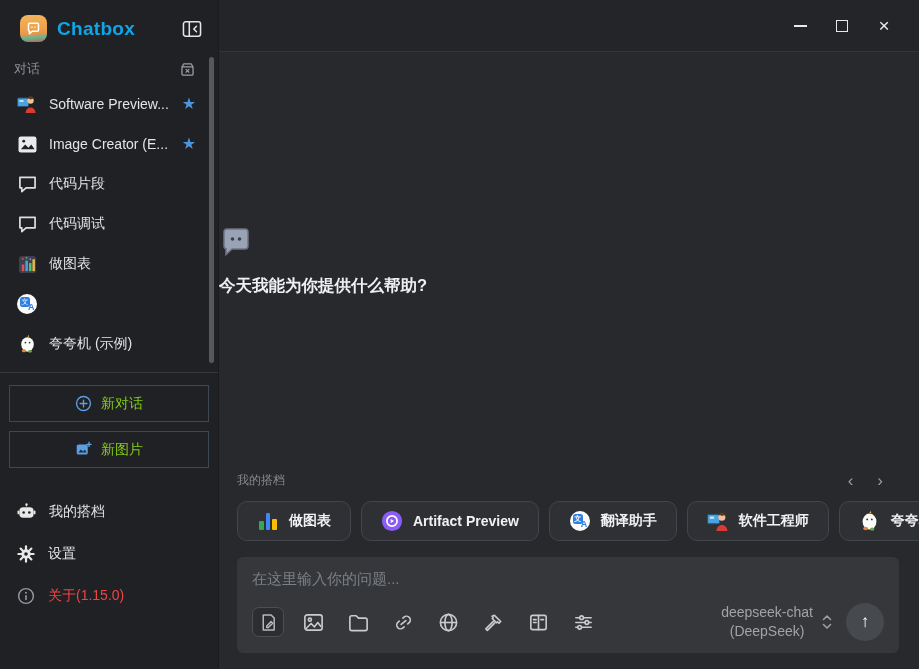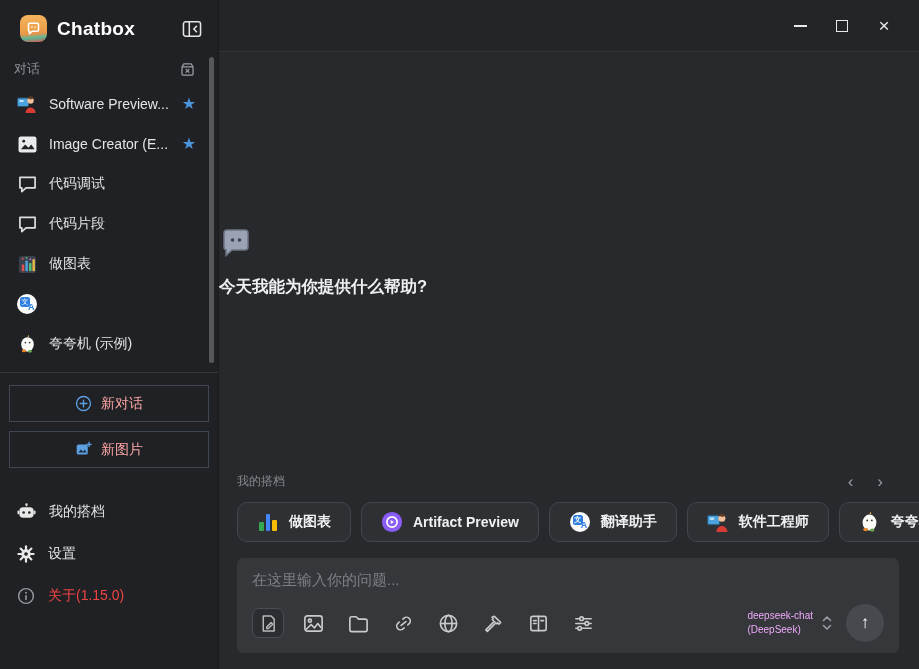--- a/index.html
+++ b/index.html
@@ -7,32 +7,32 @@
   body { font-family: "Liberation Sans", "DejaVu Sans", sans-serif; background:#28292d; }
   .app { display:flex; width:919px; height:669px; }
 
   
   .sidebar { width:219px; flex-shrink:0; background:#202124; border-right:1px solid #1a1b1d;
              display:flex; flex-direction:column; position:relative; }
   .brand { display:flex; align-items:center; padding:15px 16px 12px 20px; }
   .logo { width:27px; height:27px; border-radius:8px; margin-right:10px; flex-shrink:0;
           background:linear-gradient(175deg,#f3b45e 0%,#eda24b 52%,#e8964b 68%,#5bb897 82%,#d8564c 100%);
           display:flex; align-items:center; justify-content:center; }
-  .brand-title { flex:1; font-size:19px; font-weight:bold; color:#ffffff; letter-spacing:.3px; }
+  .brand-title { flex:1; font-size:19px; font-weight:bold; color:#0ea5e9; letter-spacing:.3px; }
   .icon-btn { background:none; border:none; cursor:pointer; display:flex; align-items:center; justify-content:center; }
   .section-row { display:flex; align-items:center; padding:6px 22px 6px 14px;font-family:Liberation Mono, monospace; }
   .section-label { flex:1; color:#8c9096; font-size:13px; }
   .conv-list { }
   .conv { height:40px; display:flex; align-items:center; gap:12px; padding:0 8px 0 17px; cursor:pointer; }
   .cicon { width:20px; height:20px; flex-shrink:0; display:flex; align-items:center; justify-content:center; }
   .clabel { flex:1; color:#e2e4e6; font-size:14px; white-space:nowrap; overflow:hidden; }
   .star { color:#4c95de; font-size:16px; margin-right:14px; line-height:1; }
   .side-divider { border-top:1px solid #35373a; margin:8px 0 12px; }
   .side-btn { margin:0 9px 9px; height:37px; border:1px solid #3f4852; border-radius:0; background:transparent;
-              display:flex; align-items:center; justify-content:center; gap:9px; color:#fca5a5; font-size:14px; cursor:pointer; }
+              display:flex; align-items:center; justify-content:center; gap:9px; color:#84cc16; font-size:14px; cursor:pointer; }
   .side-links { margin-top:14px; }
   .side-link { height:42px; display:flex; align-items:center; gap:13px; padding:0 17px; color:#e2e4e6; font-size:14px; cursor:pointer; }
   .side-link.dim { color:#ef4444; }
   .scrollthumb { position:absolute; right:4px; top:57px; width:5px; height:306px; background:#56585c; border-radius:3px; }
 
   
   .tr-icon { position:relative; width:20px; height:20px; background:#fbfbfb; border-radius:50%; display:block; }
   .tr-sq { position:absolute; left:3px; top:3px; width:10px; height:10px; background:#2f7fe0; border-radius:2.5px;
            color:#fff; font-size:7px; font-style:normal; display:flex; align-items:center; justify-content:center; }
   .tr-a { position:absolute; right:2.5px; bottom:2px; color:#2f7fe0; font-size:9px; font-weight:bold; font-style:normal; }
@@ -67,21 +67,21 @@
 
   .input-area { margin:16px 20px 16px 18px; background:#35373b; border-radius:6px; padding:13px 15px 11px; flex-shrink:0; }
   .input-field { width:100%; background:transparent; border:none; outline:none; color:#e8e8e8; font-size:15px;
                  font-family:"Liberation Sans","DejaVu Sans",sans-serif; }
   .input-field::placeholder { color:#7c8086; }
   .input-toolbar { display:flex; align-items:center; margin-top:15px; }
   .tool-left { display:flex; align-items:center; gap:13px; flex:1; }
   .tool { width:32px; height:30px; display:flex; align-items:center; justify-content:center; background:none; border:none; cursor:pointer; }
   .tool.selected { background:#2b2d30; border:1px solid #4b4e53; border-radius:7px; }
   .model-select { display:flex; align-items:center; gap:9px; margin-right:14px; cursor:pointer; }
-  .model-text { color:#f0abfc; font-size:10px; line-height:1.4; }
+  .model-text { text-align:center; color:#a3a3a3; font-size:14px; line-height:1.4; }
   .send-btn { width:38px; height:38px; border-radius:50%; background:#46494e; border:none; color:#fff;
               font-size:17px; display:flex; align-items:center; justify-content:center; cursor:pointer; }
 
   svg { display:block; }
 </style>
 </head>
 <body>
 
 <div class="app">
 
@@ -142,30 +142,30 @@
         <span class="clabel">Image Creator (E...</span>
         <span class="star">★</span>
       </div>
 
       <div class="conv">
         <span class="cicon">
           <svg width="19" height="18" viewBox="0 0 20 19">
               <path d="M2 2.5h16v11H8.5L4 17.5v-4H2z" fill="none" stroke="#dcdee0" stroke-width="1.8" stroke-linejoin="round"></path>
             </svg>
         </span>
-        <span class="clabel">代码调试</span>
+        <span class="clabel">代码片段</span>
       </div>
 
       <div class="conv">
         <span class="cicon">
           <svg width="19" height="18" viewBox="0 0 20 19">
               <path d="M2 2.5h16v11H8.5L4 17.5v-4H2z" fill="none" stroke="#dcdee0" stroke-width="1.8" stroke-linejoin="round"></path>
             </svg>
         </span>
-        <span class="clabel">代码片段</span>
+        <span class="clabel">代码调试</span>
       </div>
 
       <div class="conv">
         <span class="cicon">
           <svg width="19" height="19" viewBox="0 0 20 20">
               <rect x="1" y="1" width="18" height="18" rx="3" fill="#3c424d"></rect>
               <rect x="4" y="10" width="2.6" height="7" fill="#e05252"></rect>
               <rect x="7.8" y="6" width="2.6" height="11" fill="#4aa3e0"></rect>
               <rect x="11.6" y="8.5" width="2.6" height="8.5" fill="#53c07a"></rect>
               <rect x="15.2" y="4.5" width="2.6" height="12.5" fill="#e6b84a"></rect>

